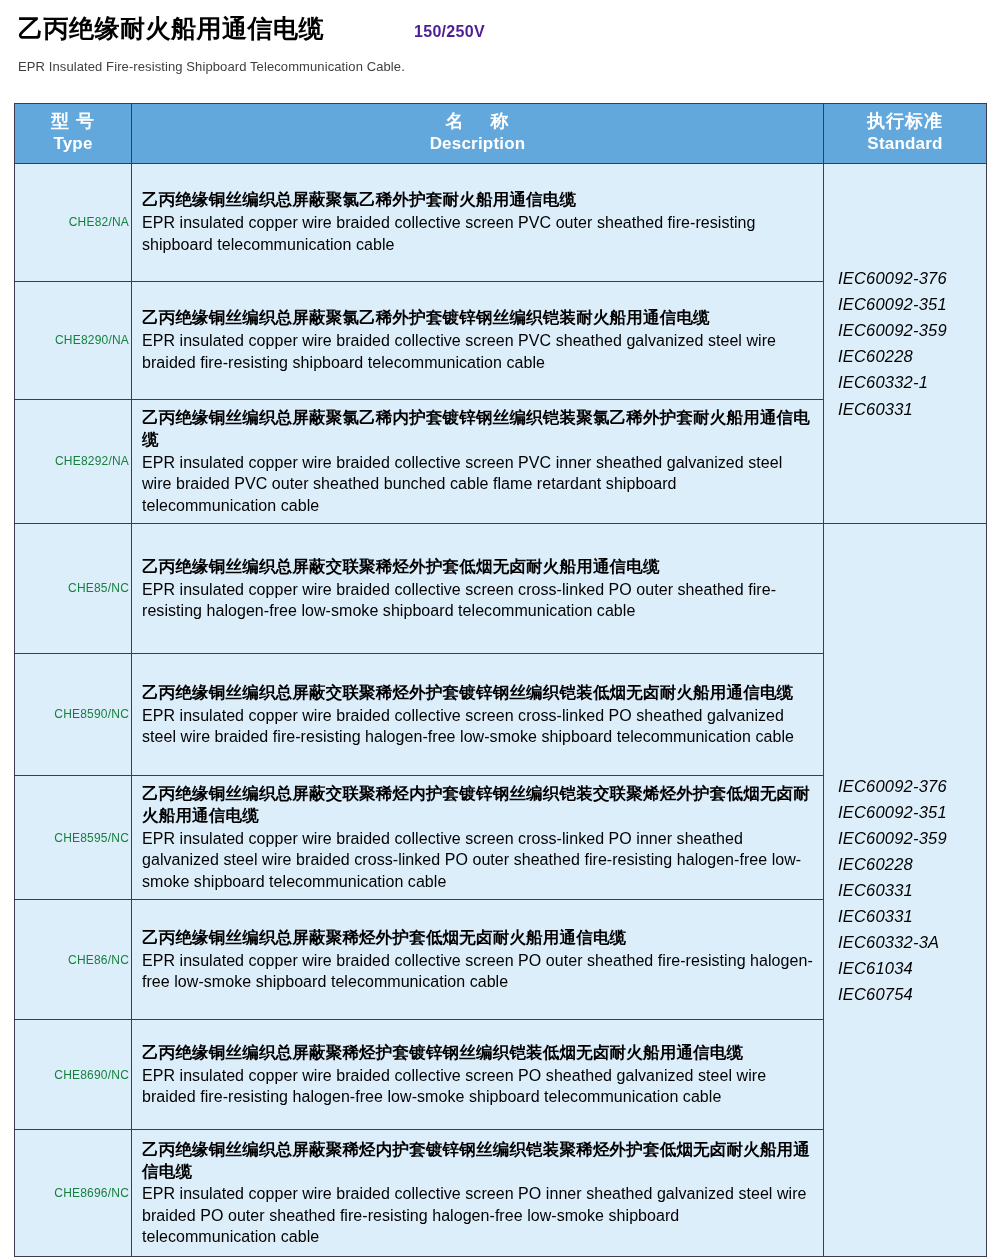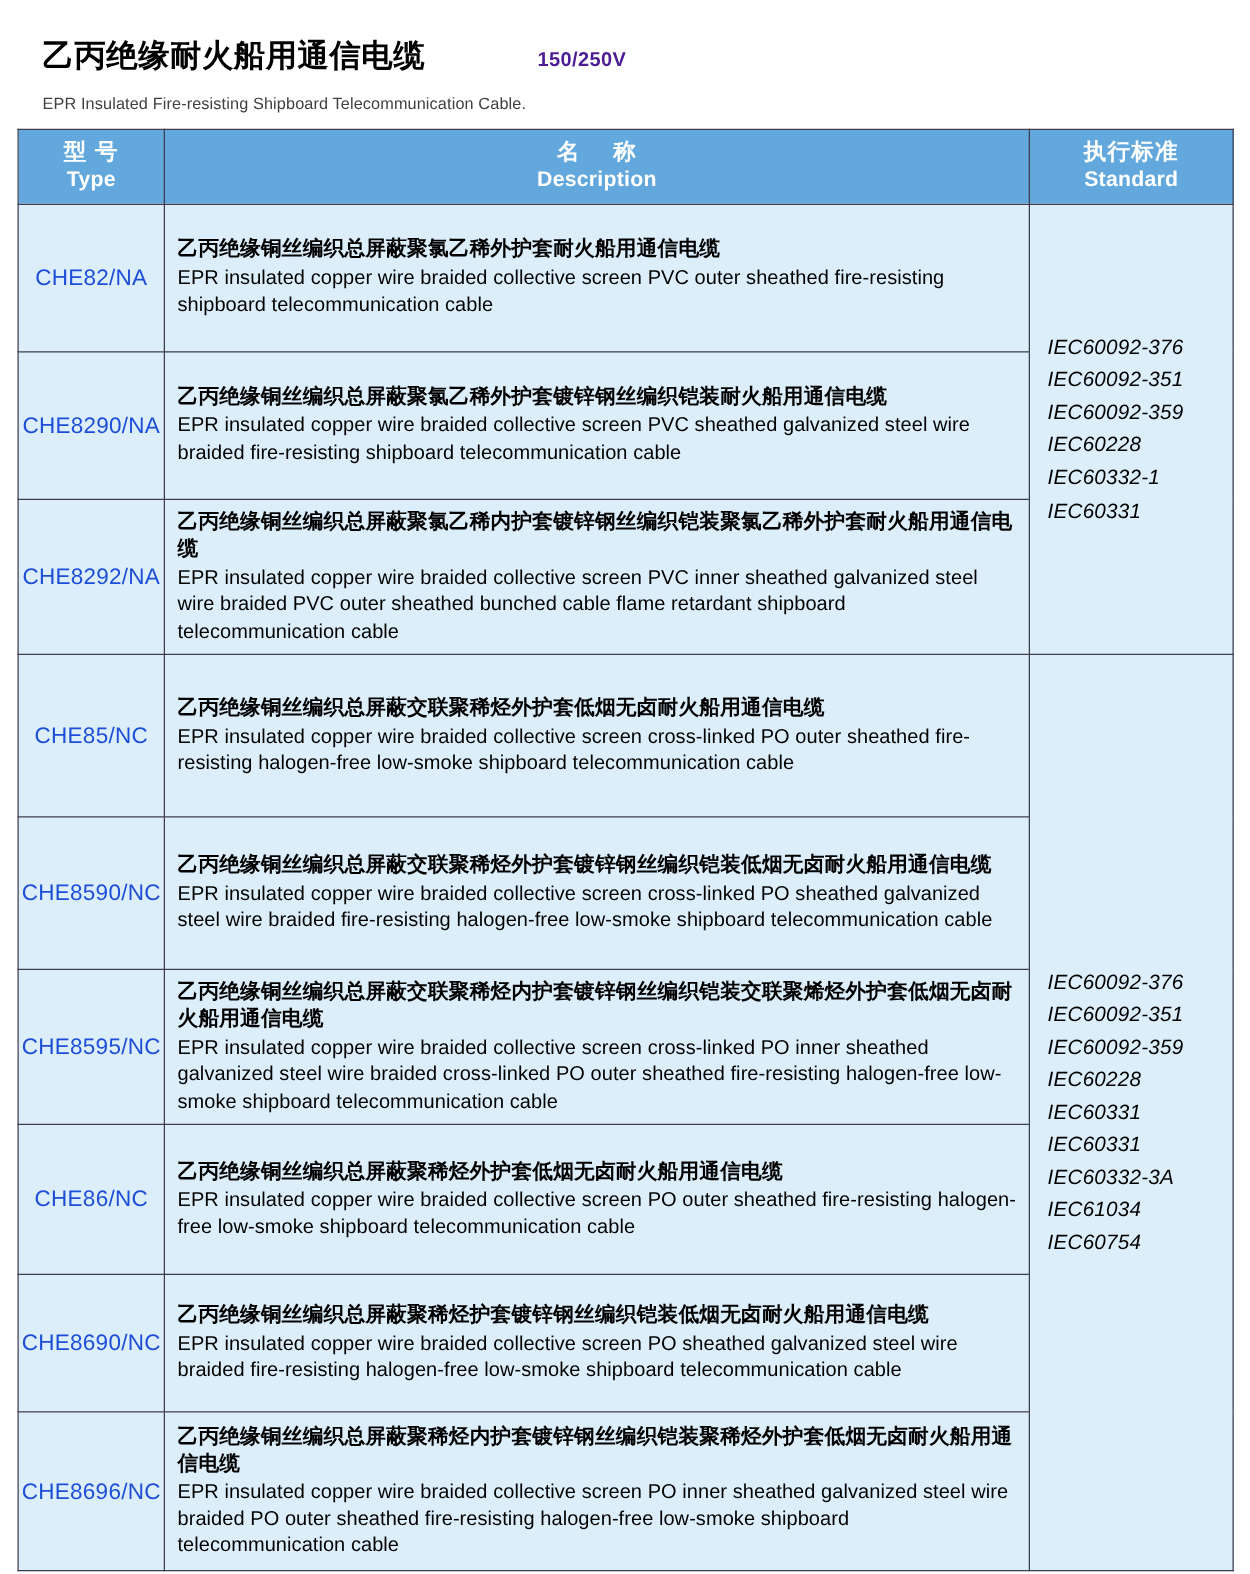--- a/index.html
+++ b/index.html
@@ -12,21 +12,21 @@
     height: 1259px;
     font-family: "Liberation Sans", "DejaVu Sans", sans-serif;
     color: #1a1a1a;
     position: relative;
     overflow: hidden;
   }
   .page {
     position: relative;
     width: 1000px;
     height: 970px;
-    padding: 16px;
+    padding: 0;
   }
 
   
   .doc-head {
     position: relative;
     padding: 12px 18px 0 18px;
   }
   .title-row {
     display: flex;
     align-items: baseline;
@@ -86,23 +86,23 @@
     line-height: 1.28;
   }
   .hdr-cn { font-size: 18px; letter-spacing: 1px; }
   .hdr-cn .sp { display: inline-block; width: 26px; }
   .hdr-en { font-size: 17px; letter-spacing: 0.2px; }
 
   tbody td {
     background: #ddeefb;
   }
   td.type-cell {
-    text-align: center;
-    font-size: 18px;
-    color: #1d4ed8;
+    text-align: right;
+    font-size: 12px;
+    color: #15803d;
     letter-spacing: 0.2px;
     padding: 2px;
   }
   td.desc-cell {
     padding: 7px 8px 7px 10px;
     vertical-align: middle;
   }
   td.std-cell {
     padding: 6px 6px 6px 14px;
     vertical-align: middle;

